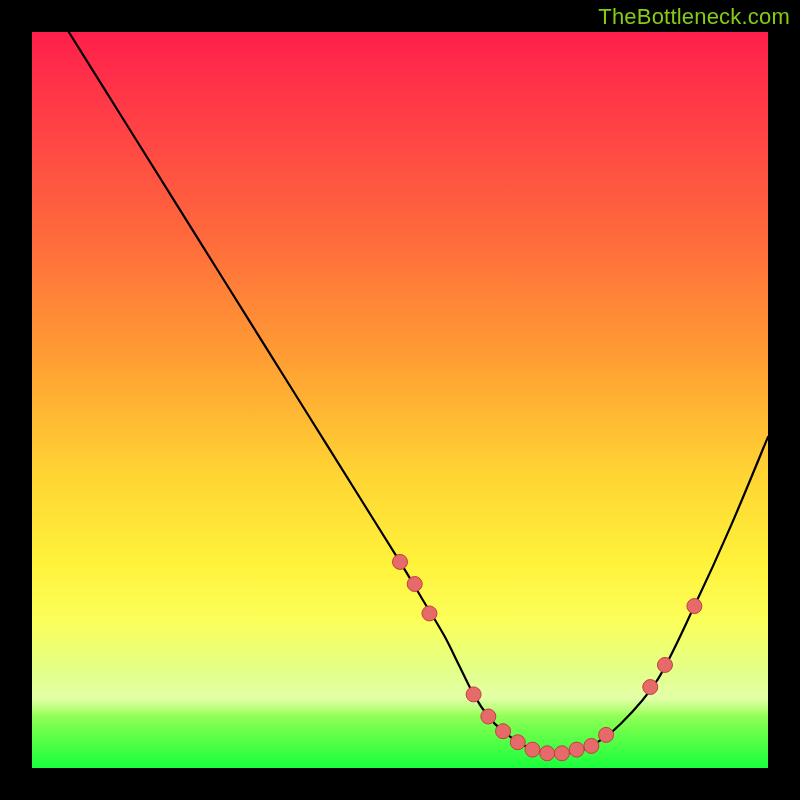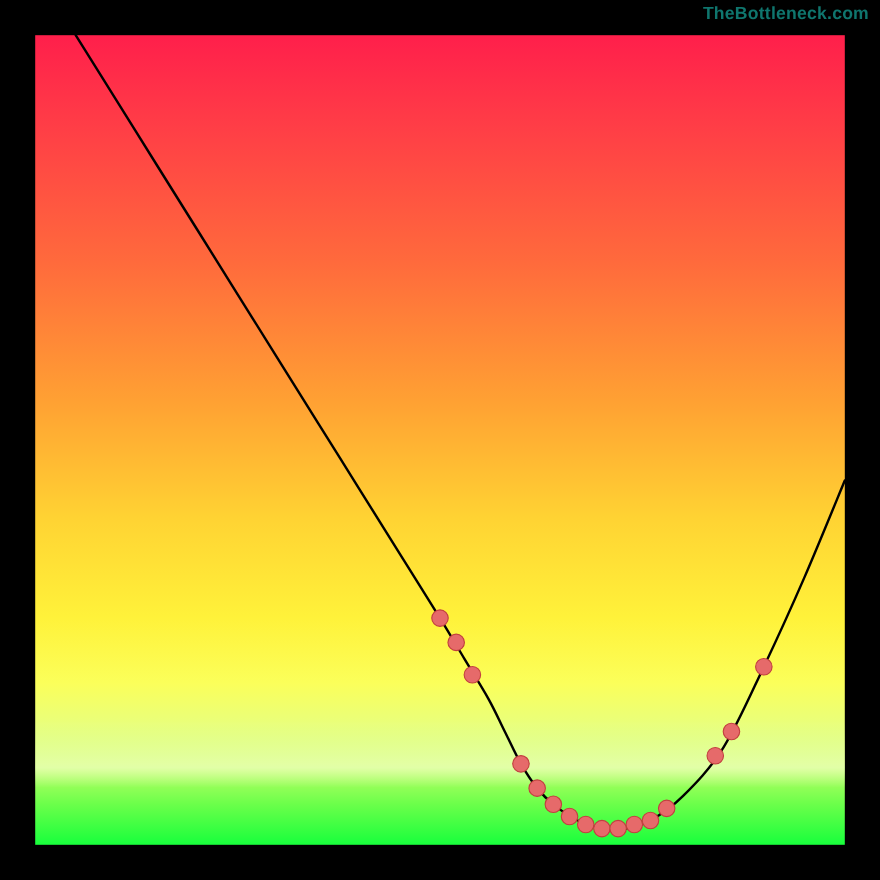--- a/index.html
+++ b/index.html
@@ -14,23 +14,23 @@
   .frame {
     position: relative;
     width: 800px;
     height: 800px;
     background: #000;
   }
   .watermark {
     position: absolute;
     top: 4px;
     right: 10px;
-    color: #0f766e;
-    font-size: 16px;
-    font-weight: 700;
+    color: #84cc16;
+    font-size: 22px;
+    font-weight: 400;
     letter-spacing: 0.2px;
     z-index: 10;
   }
   .plot-area {
     position: absolute;
     left: 32px;
     top: 32px;
     width: 736px;
     height: 736px;
     

